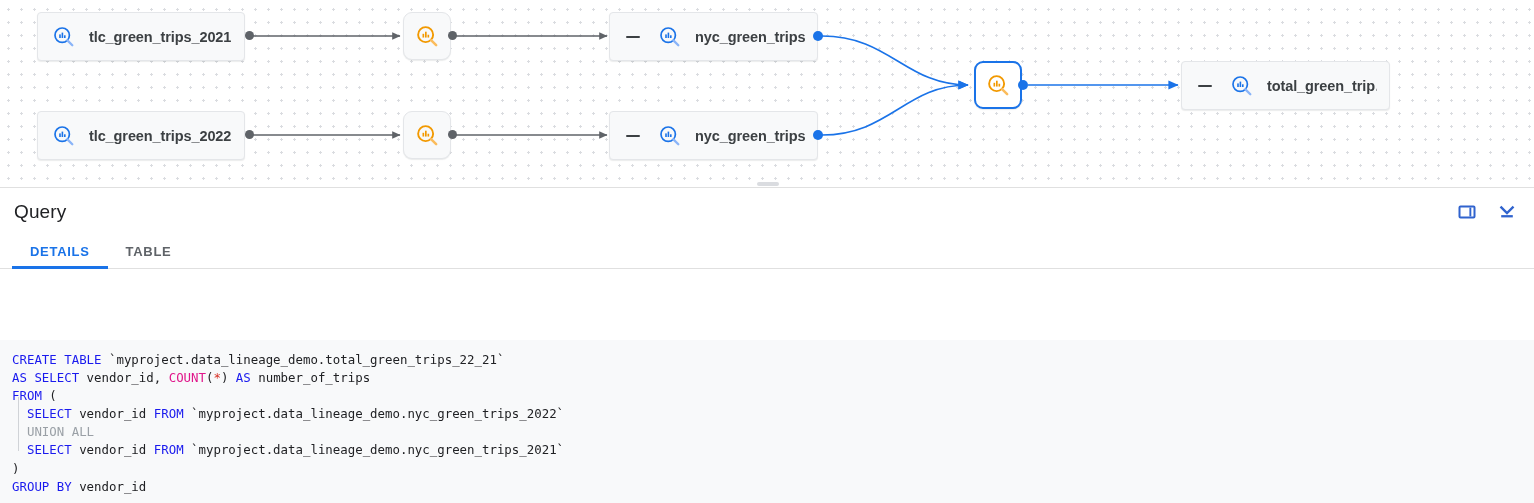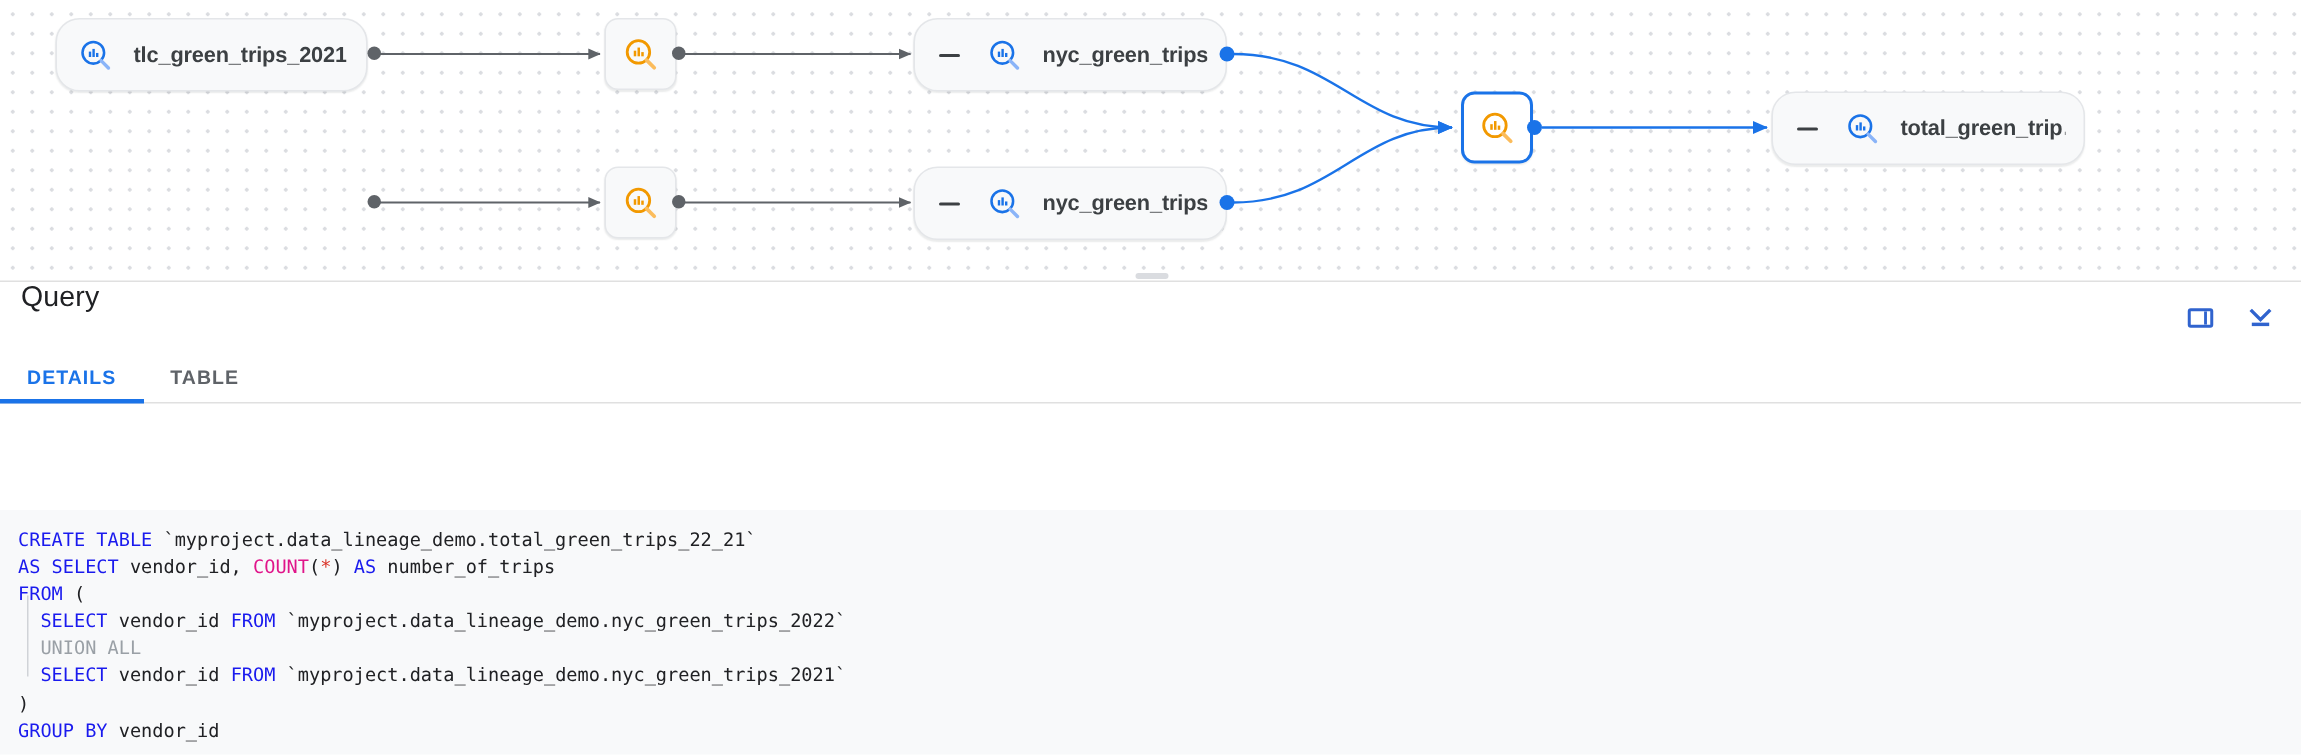--- a/index.html
+++ b/index.html
@@ -21,21 +21,21 @@
     background-size:13px 13px;
     background-position:2px 3px;
     overflow:hidden;
   }
   .graph-svg{position:absolute;left:0;top:0;width:1534px;height:187px;}
 
   .node{
     position:absolute;
     background:#f8f9fa;
     border:1px solid #e4e6e9;
-    border-radius:16px;
+    border-radius:4px;
     box-sizing:border-box;
     display:flex;align-items:center;
     box-shadow:0 1px 1px rgba(60,64,67,.10);
   }
   .node.table{height:49px;}
   .node .dash{
     width:14px;height:2px;background:#3c4043;border-radius:1px;
     margin-left:16px;margin-right:4px;flex:none;
   }
   .node .nicon{flex:none;margin-left:14px;display:flex;align-items:center;}
@@ -58,33 +58,33 @@
   
   .panel{
     position:absolute;left:0;top:187px;width:1534px;height:316px;
     background:#fff;border-top:1px solid #e0e0e0;
   }
   .drag-handle{
     position:absolute;left:757px;top:-6px;width:22px;height:4px;
     background:#dadce0;border-radius:2px;
   }
   .panel-header{
-    position:relative;height:48px;display:flex;
+    position:relative;height:48px;display:flex;align-items:center;
     padding:0 14px 0 14px;box-sizing:border-box;
   }
   .panel-title{font-size:19px;color:#202124;font-weight:400;letter-spacing:.1px;}
   .header-actions{margin-left:auto;display:flex;align-items:center;gap:14px;}
   .hdr-btn{
     width:26px;height:26px;display:flex;align-items:center;justify-content:center;
     cursor:pointer;border-radius:4px;
   }
 
   .tabs{
     height:33px;display:flex;align-items:flex-end;
-    border-bottom:1px solid #e0e0e0;padding-left:0px;box-sizing:border-box;
+    border-bottom:1px solid #e0e0e0;padding-left:12px;box-sizing:border-box;
   }
   .tab{
     position:relative;height:33px;display:flex;align-items:center;justify-content:center;
     font-size:13px;font-weight:600;letter-spacing:.7px;
     color:#5f6368;cursor:pointer;padding:0 18px;box-sizing:border-box;
   }
   .tab.active{color:#1a73e8;}
   .tab.active:after{
     content:"";position:absolute;left:0;right:0;bottom:-1px;height:3px;background:#1a73e8;
   }
@@ -156,20 +156,32 @@
           <rect x="7.2" y="9.4" width="1.6" height="3.6" fill="#1a73e8"></rect>
           <rect x="9.6" y="7.6" width="1.6" height="5.4" fill="#1a73e8"></rect>
           <rect x="12" y="10.3" width="1.6" height="2.7" fill="#1a73e8"></rect>
           <line x1="15.4" y1="15.4" x2="20.3" y2="20.3" stroke="#8ab4f8" stroke-width="2.3" stroke-linecap="round"></line>
         </svg>
       </span>
       <span class="nlabel">tlc_green_trips_2021</span>
     </div>
     <div class="dot" style="left:245px;top:31px;"></div>
 
+    <div class="node table" style="left:37px;top:111px;width:208px;">
+      <span class="nicon">
+        <svg width="24" height="24" viewBox="0 0 24 24">
+          <circle cx="10.2" cy="10.2" r="7.2" fill="none" stroke="#1a73e8" stroke-width="1.7"></circle>
+          <rect x="7.2" y="9.4" width="1.6" height="3.6" fill="#1a73e8"></rect>
+          <rect x="9.6" y="7.6" width="1.6" height="5.4" fill="#1a73e8"></rect>
+          <rect x="12" y="10.3" width="1.6" height="2.7" fill="#1a73e8"></rect>
+          <line x1="15.4" y1="15.4" x2="20.3" y2="20.3" stroke="#8ab4f8" stroke-width="2.3" stroke-linecap="round"></line>
+        </svg>
+      </span>
+      <span class="nlabel">tlc_green_trips_2022</span>
+    </div>
     <div class="dot" style="left:245px;top:130px;"></div>
 
     <div class="node square" style="left:403px;top:12px;">
       <span class="nicon" style="margin-left:0">
         <svg width="25" height="25" viewBox="0 0 24 24">
           <circle cx="10.2" cy="10.2" r="7.2" fill="none" stroke="#f29900" stroke-width="1.8"></circle>
           <rect x="7.2" y="9.4" width="1.6" height="3.6" fill="#f29900"></rect>
           <rect x="9.6" y="7.4" width="1.6" height="5.6" fill="#f29900"></rect>
           <rect x="12" y="10.3" width="1.6" height="2.7" fill="#f29900"></rect>
           <line x1="15.4" y1="15.4" x2="20.3" y2="20.3" stroke="#fbbc5c" stroke-width="2.4" stroke-linecap="round"></line>

